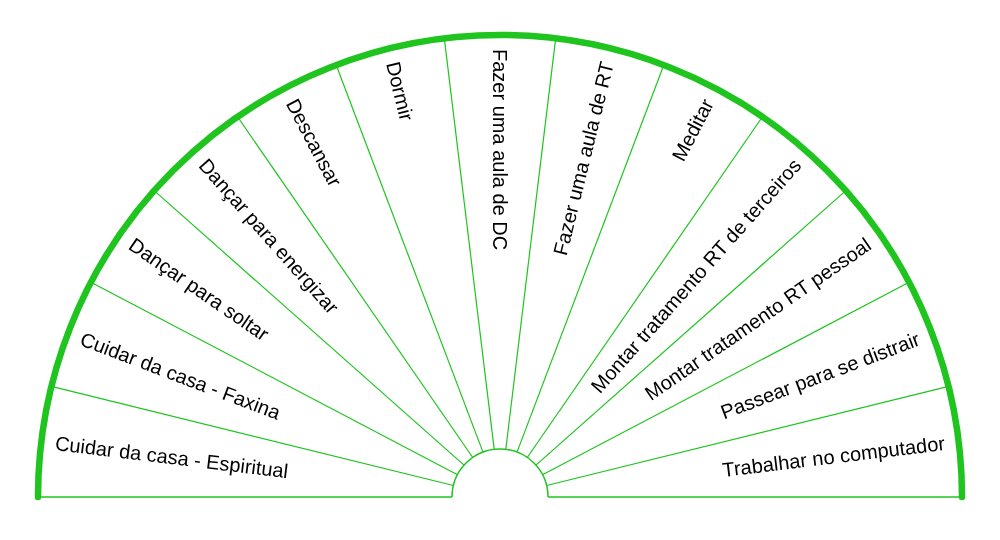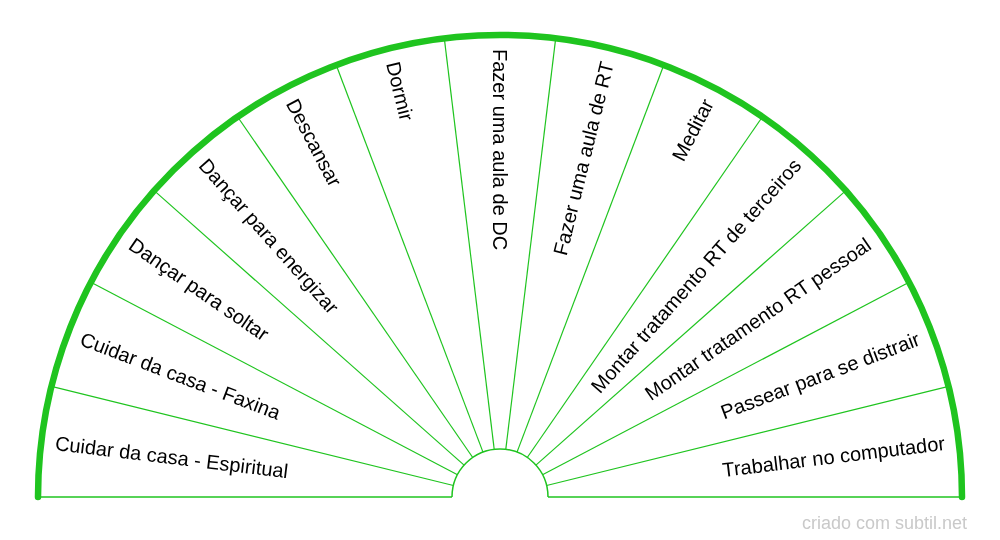--- a/index.html
+++ b/index.html
@@ -59,14 +59,13 @@
       <text x="291.8040189243917" y="100.31570050736195" transform="rotate(62.30769230769231 291.8040189243917 100.31570050736195)" text-anchor="start" dy="0.35em" font-size="20" fill="#000000">Descansar</text>
       <text x="392.78658239917416" y="62.0180657931287" transform="rotate(76.15384615384616 392.78658239917416 62.0180657931287)" text-anchor="start" dy="0.35em" font-size="20" fill="#000000">Dormir</text>
       <text x="500" y="49" transform="rotate(90 500 49)" text-anchor="start" dy="0.35em" font-size="20" fill="#000000">Fazer uma aula de DC</text>
       <text x="607.213417600826" y="62.0180657931287" transform="rotate(-76.15384615384615 607.213417600826 62.0180657931287)" text-anchor="end" dy="0.35em" font-size="20" fill="#000000">Fazer uma aula de RT</text>
       <text x="708.1959810756083" y="100.31570050736195" transform="rotate(-62.30769230769231 708.1959810756083 100.31570050736195)" text-anchor="end" dy="0.35em" font-size="20" fill="#000000">Meditar</text>
       <text x="797.0789508918763" y="161.66718481934674" transform="rotate(-48.46153846153845 797.0789508918763 161.66718481934674)" text-anchor="end" dy="0.35em" font-size="20" fill="#000000">Montar tratamento RT de terceiros</text>
       <text x="868.6967719203581" y="242.5069934644422" transform="rotate(-34.61538461538461 868.6967719203581 242.5069934644422)" text-anchor="end" dy="0.35em" font-size="20" fill="#000000">Montar tratamento RT pessoal</text>
       <text x="918.8872767230658" y="338.137010604944" transform="rotate(-20.769230769230774 918.8872767230658 338.137010604944)" text-anchor="end" dy="0.35em" font-size="20" fill="#000000">Passear para se distrair</text>
       <text x="944.7335755959282" y="442.9995672456154" transform="rotate(-6.923076923076906 944.7335755959282 442.9995672456154)" text-anchor="end" dy="0.35em" font-size="20" fill="#000000">Trabalhar no computador</text>
     </svg>
-  <div class="watermark" style="color: rgb(201, 201, 201);">criado com subtil.net</div>
 </div>
 
 </body></html>

